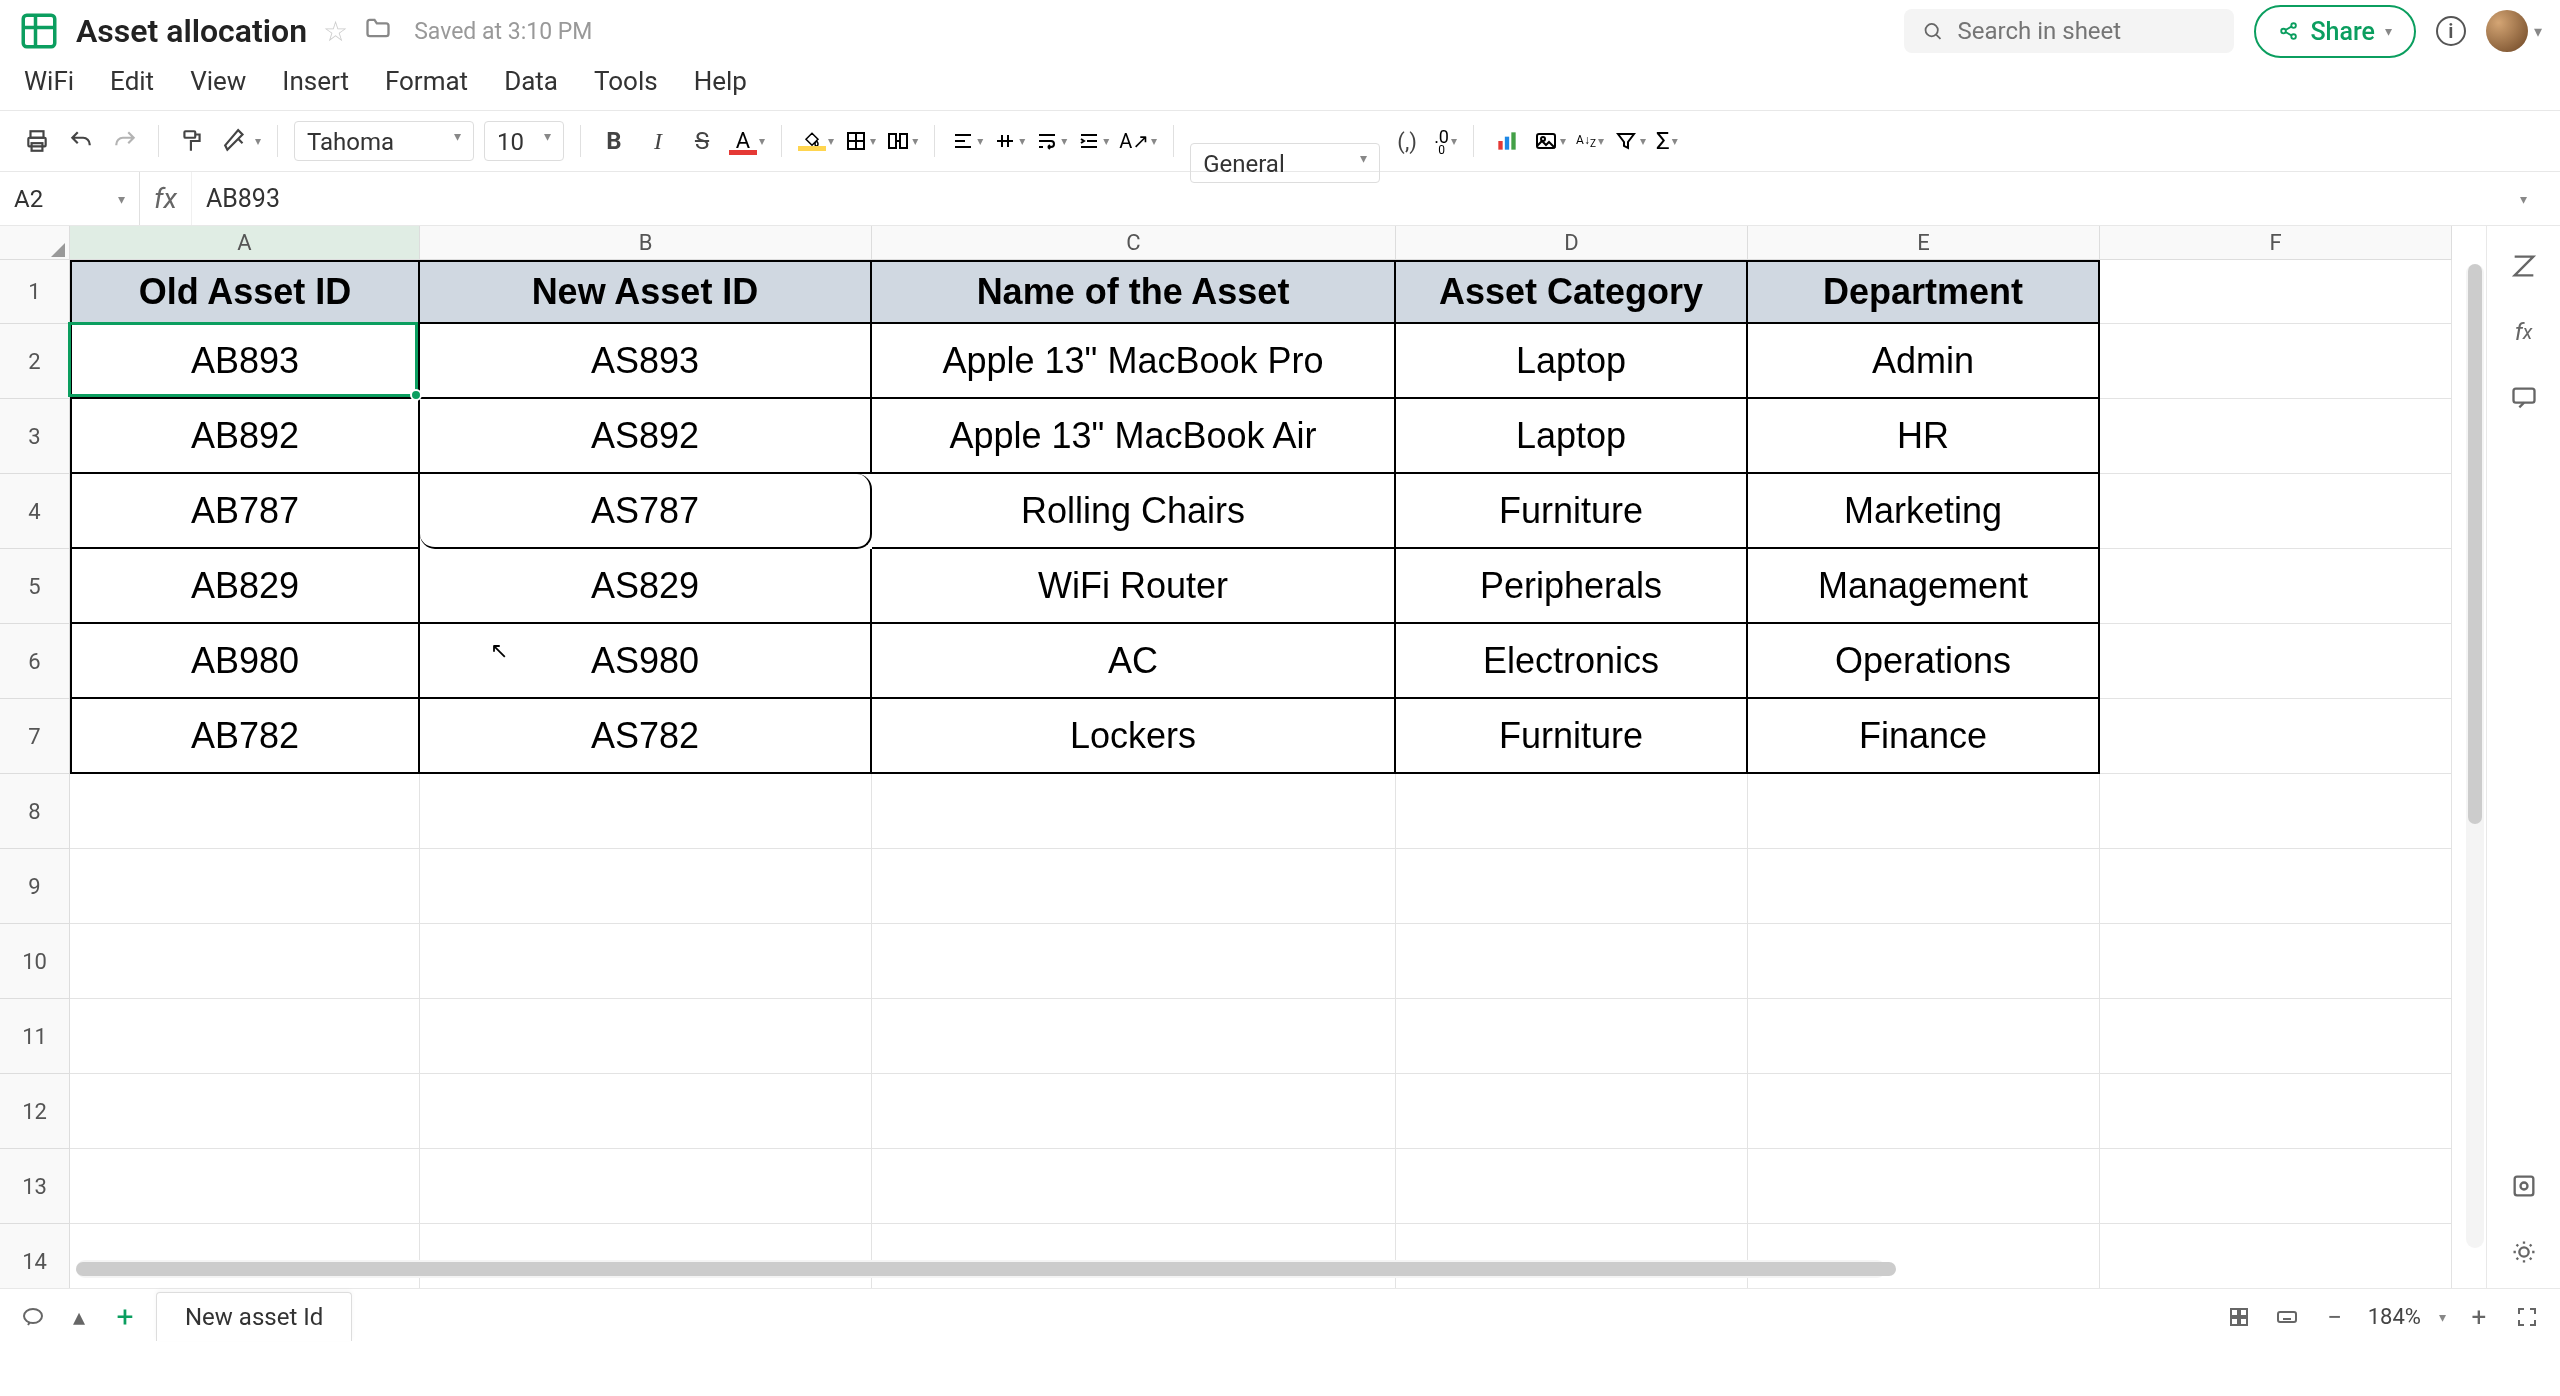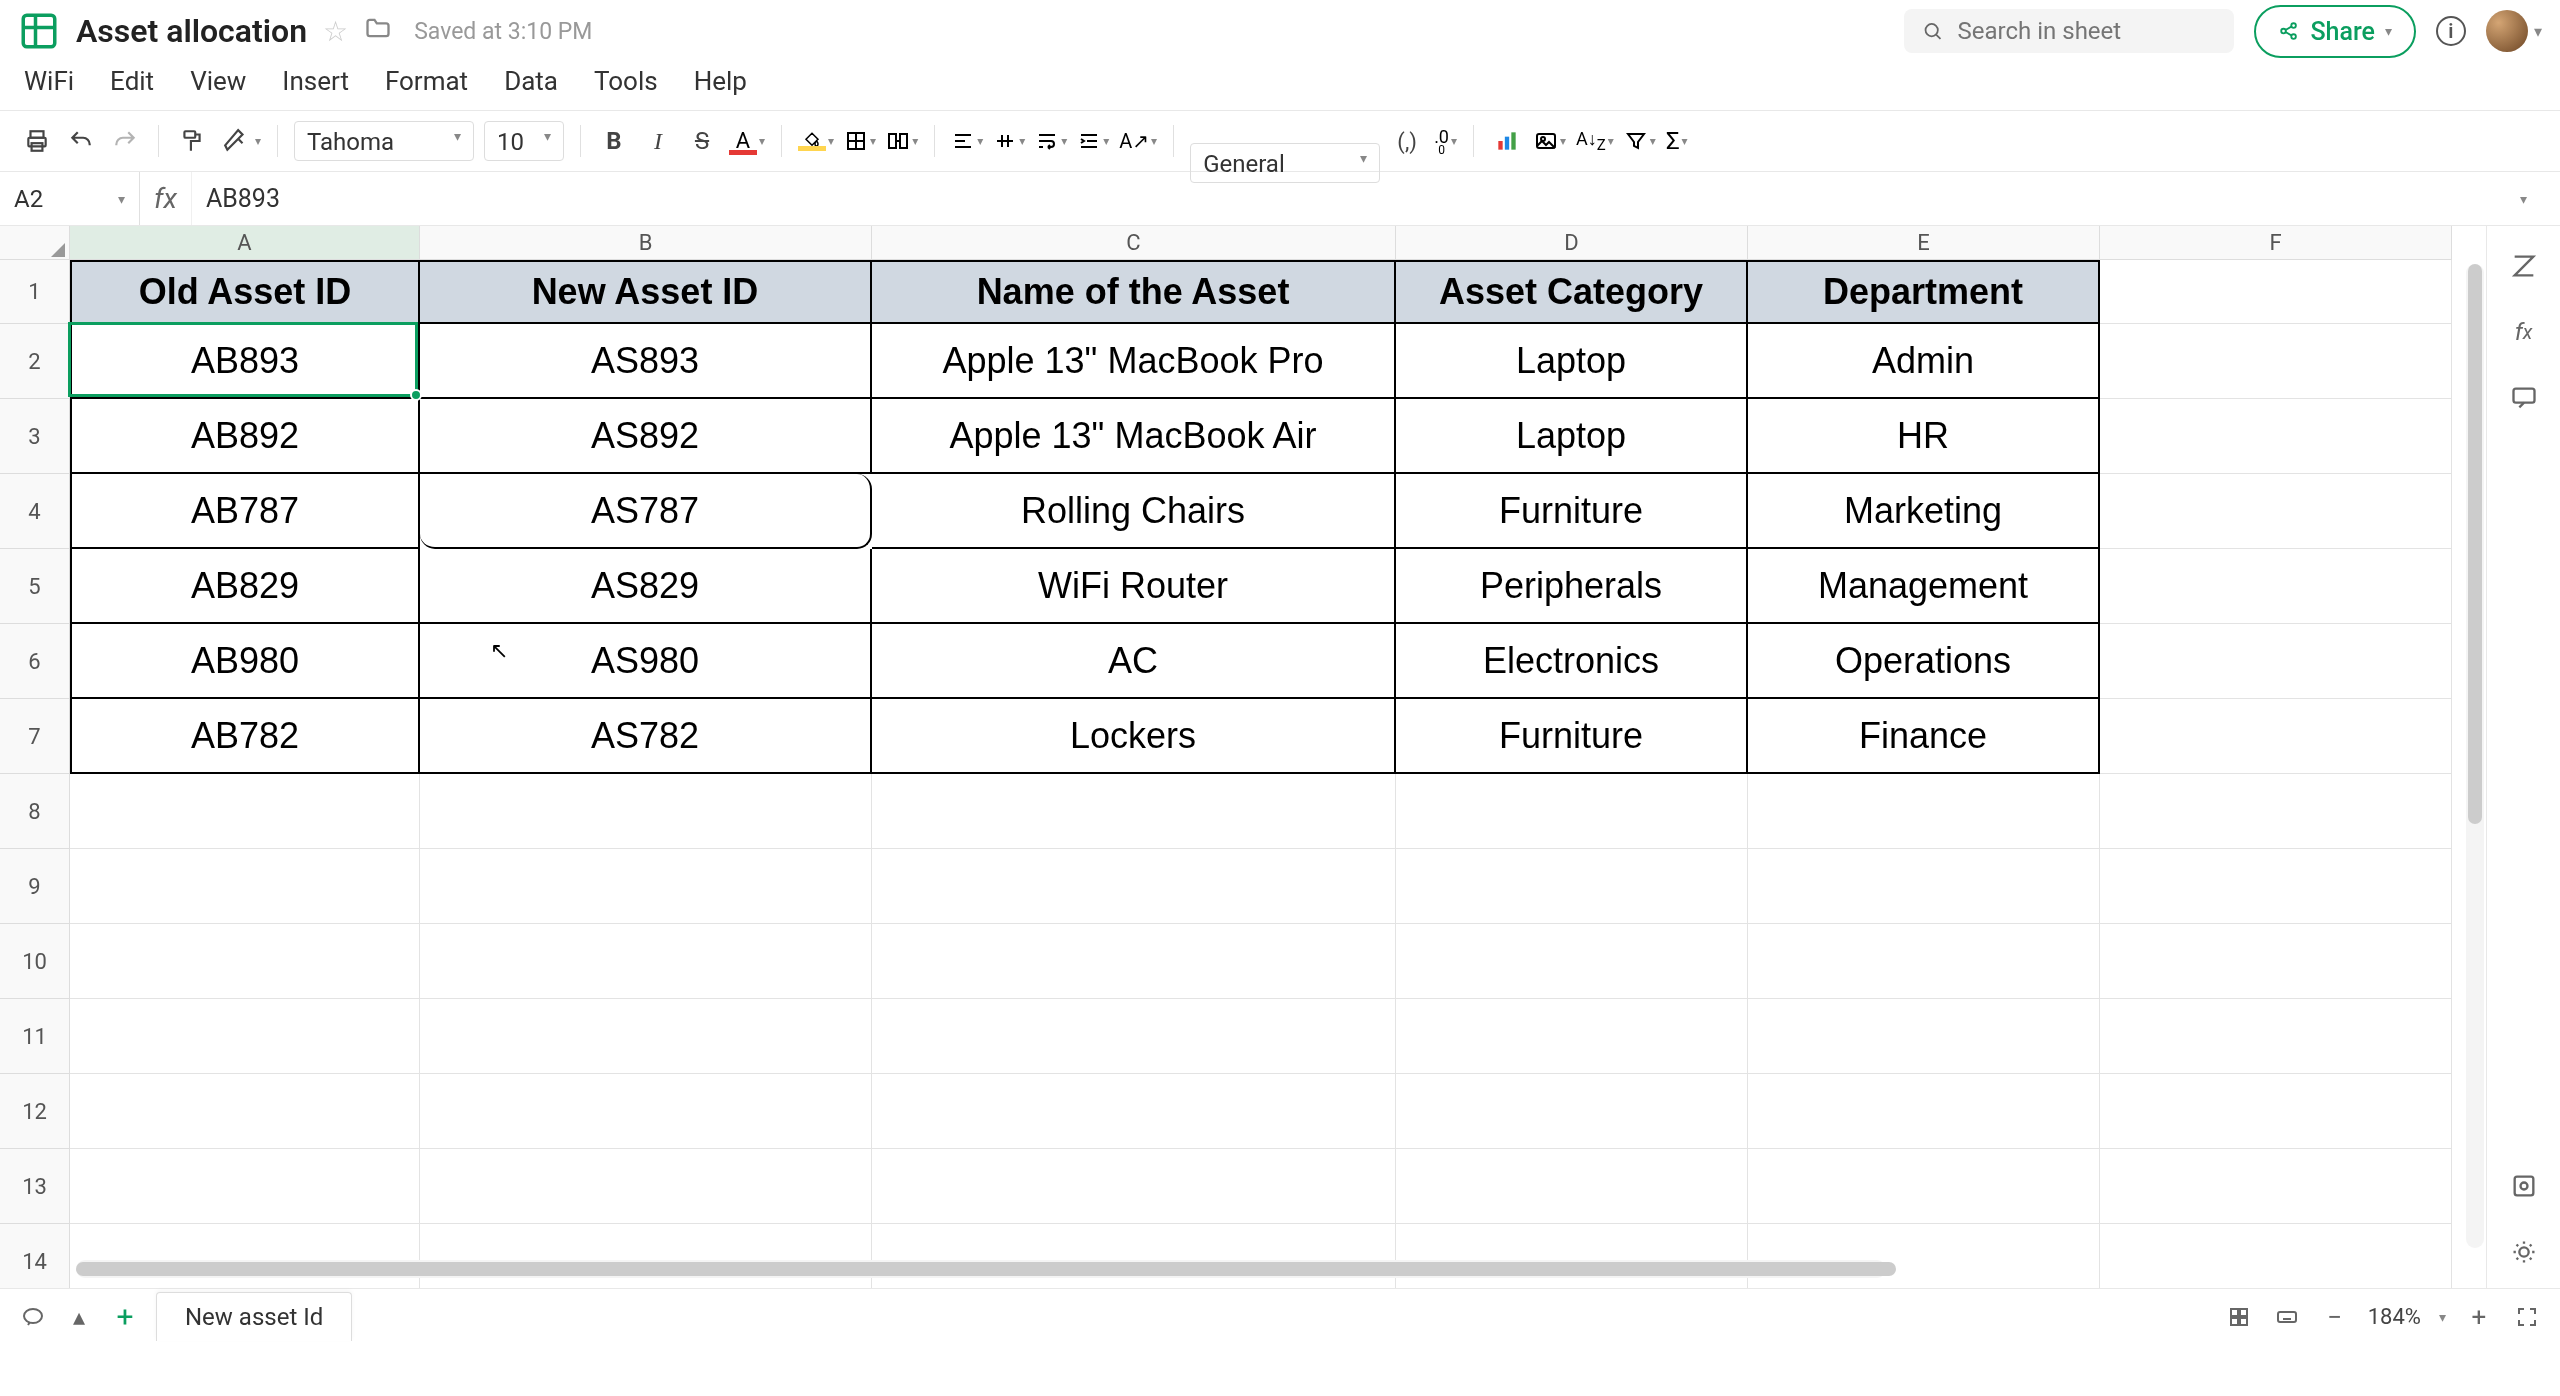--- a/index.html
+++ b/index.html
@@ -284,21 +284,21 @@
     </div>
   <div class="tb-combo">
       <svg width="24" height="24" viewBox="0 0 24 24" fill="none" stroke="currentColor" stroke-width="2">
         <rect x="3" y="5" width="18" height="14" rx="2"></rect>
         <circle cx="9" cy="10" r="2"></circle>
         <path d="M3 17l5-5 4 4 3-3 6 6"></path>
       </svg>
       <span class="mini-chev">▾</span>
     </div>
   <div class="tb-combo">
-      <span style="font-size:18px">A↓<sub>Z</sub></span>
+      <span style="font-size:12px">A↓<sub>Z</sub></span>
       <span class="mini-chev">▾</span>
     </div>
   <div class="tb-combo">
       <svg width="24" height="24" viewBox="0 0 24 24" fill="none" stroke="currentColor" stroke-width="2">
         <path d="M4 5h16l-6 8v6l-4-2v-4L4 5z"></path>
       </svg>
       <span class="mini-chev">▾</span>
     </div>
   <div class="tb-combo">
       <span style="font-size:24px">Σ</span>

